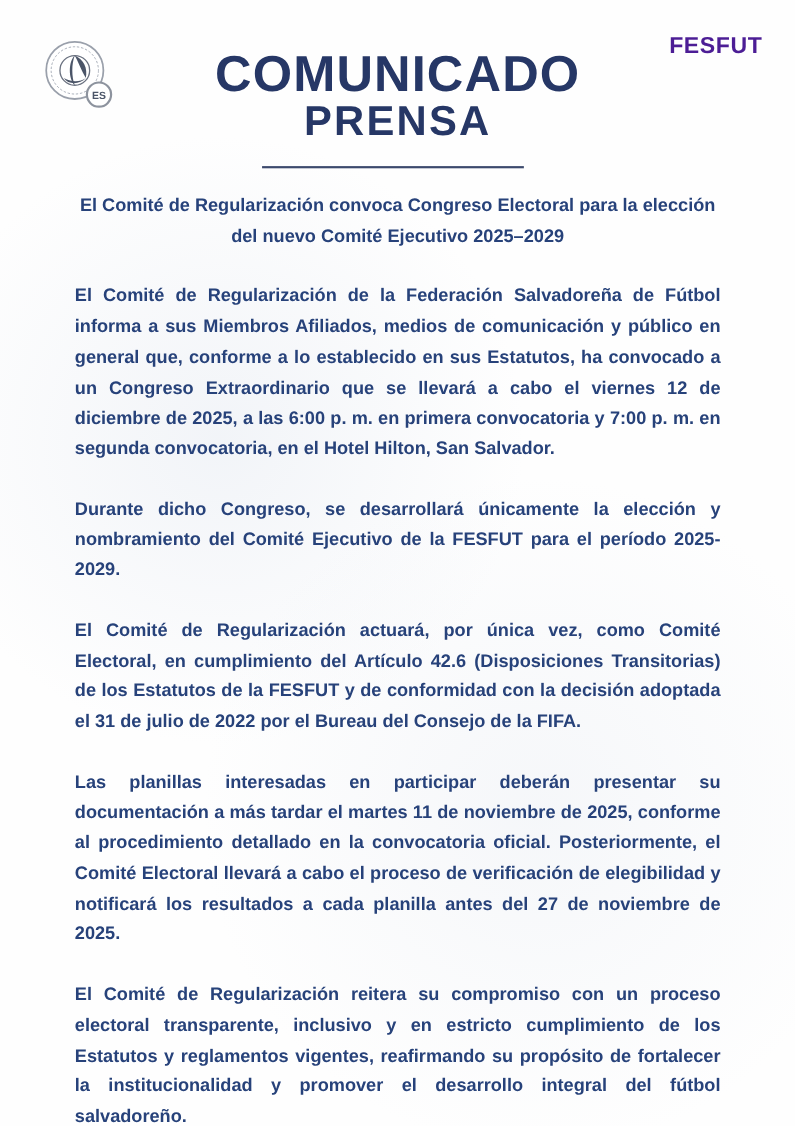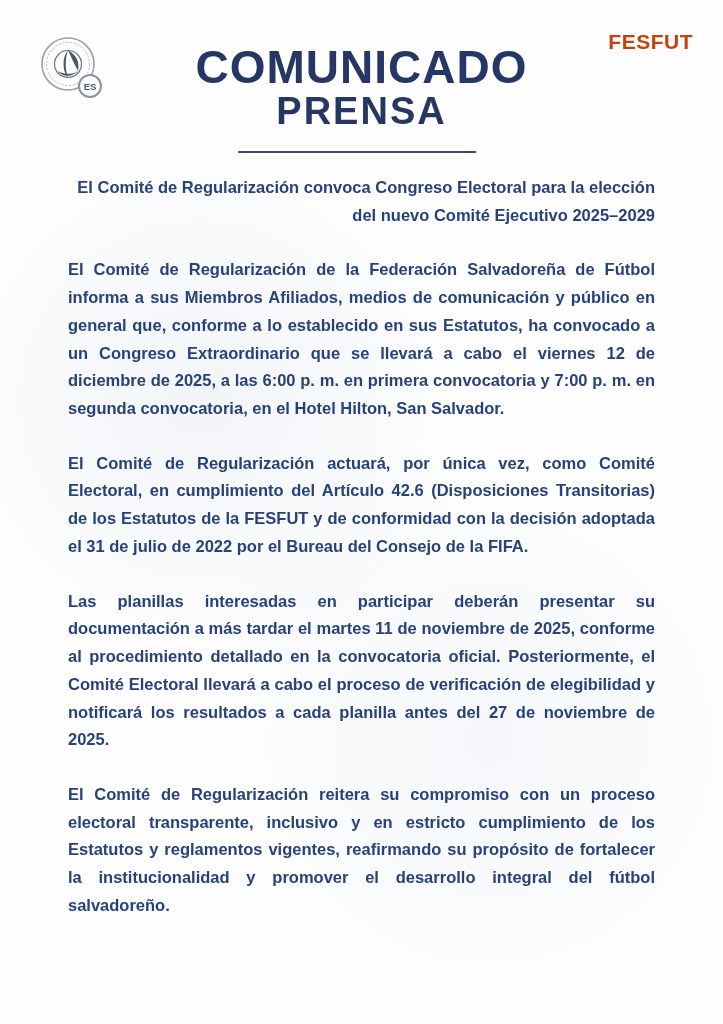--- a/index.html
+++ b/index.html
@@ -37,21 +37,21 @@
     left: 36px; top: 34px;
     width: 72px; height: 72px;
   }
 
   .brand {
     position: absolute;
     right: 30px; top: 30px;
     font-size: 21px;
     font-weight: bold;
     letter-spacing: 0.5px;
-    color: #c2410c;
+    color: #4c1d95;
   }
 
   .title-block {
     position: absolute;
     left: 0; right: 0; top: 44px;
     text-align: center;
     color: #263766;
   }
   .title-main {
     font-size: 46px;
@@ -82,21 +82,21 @@
     font-weight: bold;
     font-size: 16.5px;
     line-height: 1.68;
   }
 
   .para {
     text-align: justify;
     margin-bottom: 27px;
   }
   .para-heading {
-    text-align: right;
+    text-align: center;
     margin-bottom: 27px;
   }
 </style>
 </head>
 <body>
 
 <div class="page">
 
   <div class="wm wm-1"></div>
   <div class="wm wm-2"></div>
@@ -126,20 +126,21 @@
 
     <div class="divider"></div>
   </div>
 
   <div class="content">
 
     <p class="para para-heading">El Comité de Regularización convoca Congreso Electoral para la elección del nuevo Comité Ejecutivo 2025–2029</p>
 
     <p class="para">El Comité de Regularización de la Federación Salvadoreña de Fútbol informa a sus Miembros Afiliados, medios de comunicación y público en general que, conforme a lo establecido en sus Estatutos, ha convocado a un Congreso Extraordinario que se llevará a cabo el viernes 12 de diciembre de 2025, a las 6:00 p. m. en primera convocatoria y 7:00 p. m. en segunda convocatoria, en el Hotel Hilton, San Salvador.</p>
 
+    <p class="para">Durante dicho Congreso, se desarrollará únicamente la elección y nombramiento del Comité Ejecutivo de la FESFUT para el período 2025-2029.</p>
 
     <p class="para">El Comité de Regularización actuará, por única vez, como Comité Electoral, en cumplimiento del Artículo 42.6 (Disposiciones Transitorias) de los Estatutos de la FESFUT y de conformidad con la decisión adoptada el 31 de julio de 2022 por el Bureau del Consejo de la FIFA.</p>
 
     <p class="para">Las planillas interesadas en participar deberán presentar su documentación a más tardar el martes 11 de noviembre de 2025, conforme al procedimiento detallado en la convocatoria oficial. Posteriormente, el Comité Electoral llevará a cabo el proceso de verificación de elegibilidad y notificará los resultados a cada planilla antes del 27 de noviembre de 2025.</p>
 
     <p class="para">El Comité de Regularización reitera su compromiso con un proceso electoral transparente, inclusivo y en estricto cumplimiento de los Estatutos y reglamentos vigentes, reafirmando su propósito de fortalecer la institucionalidad y promover el desarrollo integral del fútbol salvadoreño.</p>
 
   </div>
 </div>
 

